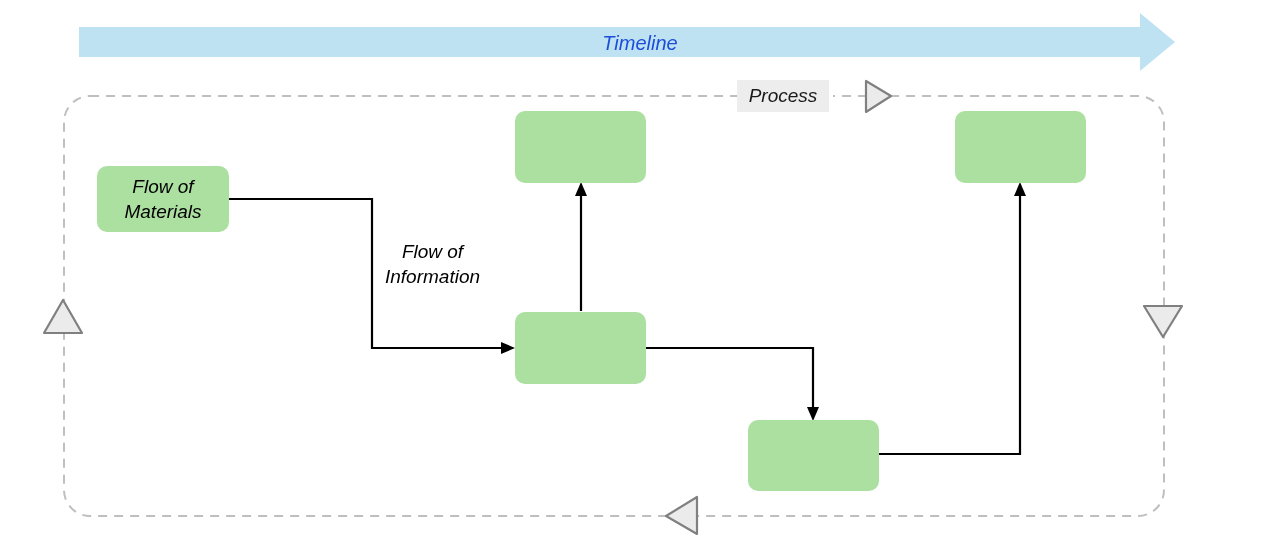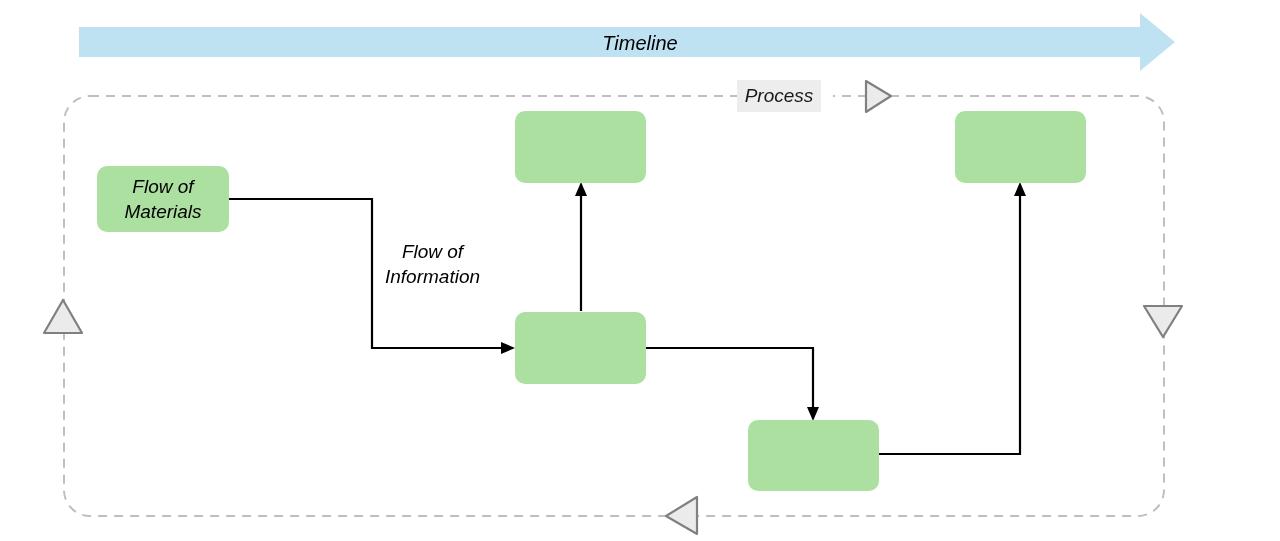--- a/index.html
+++ b/index.html
@@ -48,21 +48,21 @@
     font-size: 19px;
     color: #000000;
     line-height: 1.32;
     text-align: center;
     white-space: pre-line;
   }
   .timeline-label {
     position: absolute;
     font-style: italic;
     font-size: 20px;
-    color: #000000;
+    color: #1d4ed8;
     text-align: center;
     width: 100%;
     left: 0;
   }
   .process-tag {
     position: absolute;
     background: #EDEDED;
     font-style: italic;
     font-size: 19px;
     color: #1a1a1a;
@@ -103,21 +103,21 @@
     <path d="M 581 311 L 581 192" fill="none" stroke="#000000" stroke-width="2.2"></path>
     <polygon points="581,182 575,196 587,196" fill="#000000"></polygon>
 
     <path d="M 646 348 L 813 348 L 813 411" fill="none" stroke="#000000" stroke-width="2.2"></path>
     <polygon points="813,421 807,407 819,407" fill="#000000"></polygon>
 
     <path d="M 879 454 L 1020 454 L 1020 192" fill="none" stroke="#000000" stroke-width="2.2"></path>
     <polygon points="1020,182 1014,196 1026,196" fill="#000000"></polygon>
   </svg>
 
-  <div class="process-tag" style="left:737px; top:80px; width:84px; height:32px;">Process</div>
+  <div class="process-tag" style="left:737px; top:80px; width:92px; height:32px;">Process</div>
 
   <div class="node-box" style="left:97px; top:166px; width:132px; height:66px;">
     <span class="node-label">Flow of
 Materials</span>
   </div>
 
   <div class="node-box" style="left:515px; top:111px; width:131px; height:72px;">
     <span class="node-label"></span>
   </div>
 

